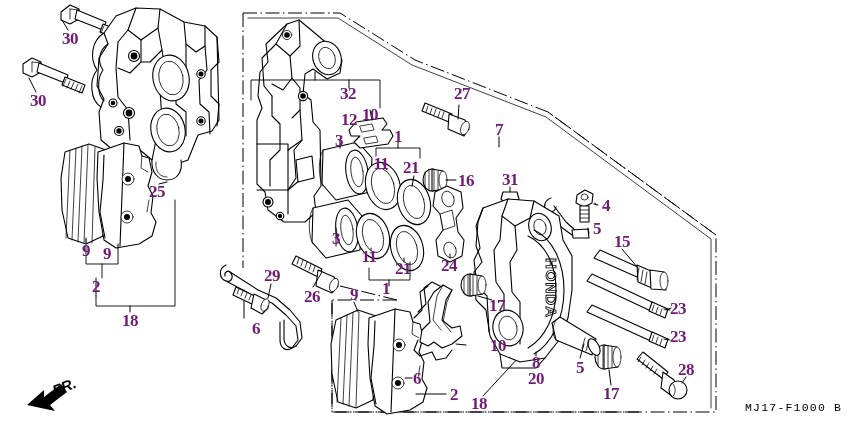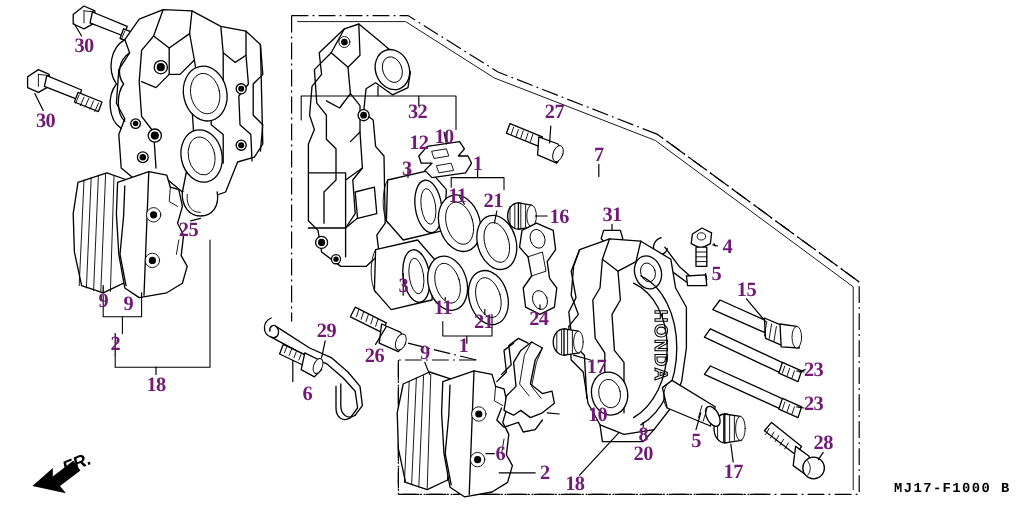--- a/index.html
+++ b/index.html
@@ -5,21 +5,21 @@
   html,body{margin:0;padding:0;background:#ffffff;}
   body{width:850px;height:425px;overflow:hidden;
        font-family:"Liberation Sans", sans-serif;}
   #sheet{position:relative;width:850px;height:425px;background:#fff;}
   #art{position:absolute;left:0;top:0;width:850px;height:425px;}
   .lbl{position:absolute;font-family:Liberation Serif, serif;
        font-weight:bold;color:#701a75;white-space:nowrap;
        transform:translate(-50%,-50%);line-height:1;}
   .lbl.n{font-size:17px;letter-spacing:-0.5px;}
   .partno{position:absolute;font-family:"Liberation Mono","DejaVu Sans Mono",monospace;
-          font-size:11.5px;font-weight:bold;color:#000;letter-spacing:1.2px;
+          font-size:11.5px;font-weight:normal;color:#000;letter-spacing:1.2px;
           white-space:nowrap;}
   .frlabel{position:absolute;font-size:15px;font-weight:bold;color:#000;
            transform:rotate(-22deg);white-space:nowrap;font-style:italic;}
 </style>
 </head>
 <body>
 
 <div id="sheet">
 
   <svg id="art" viewBox="0 0 850 425">

